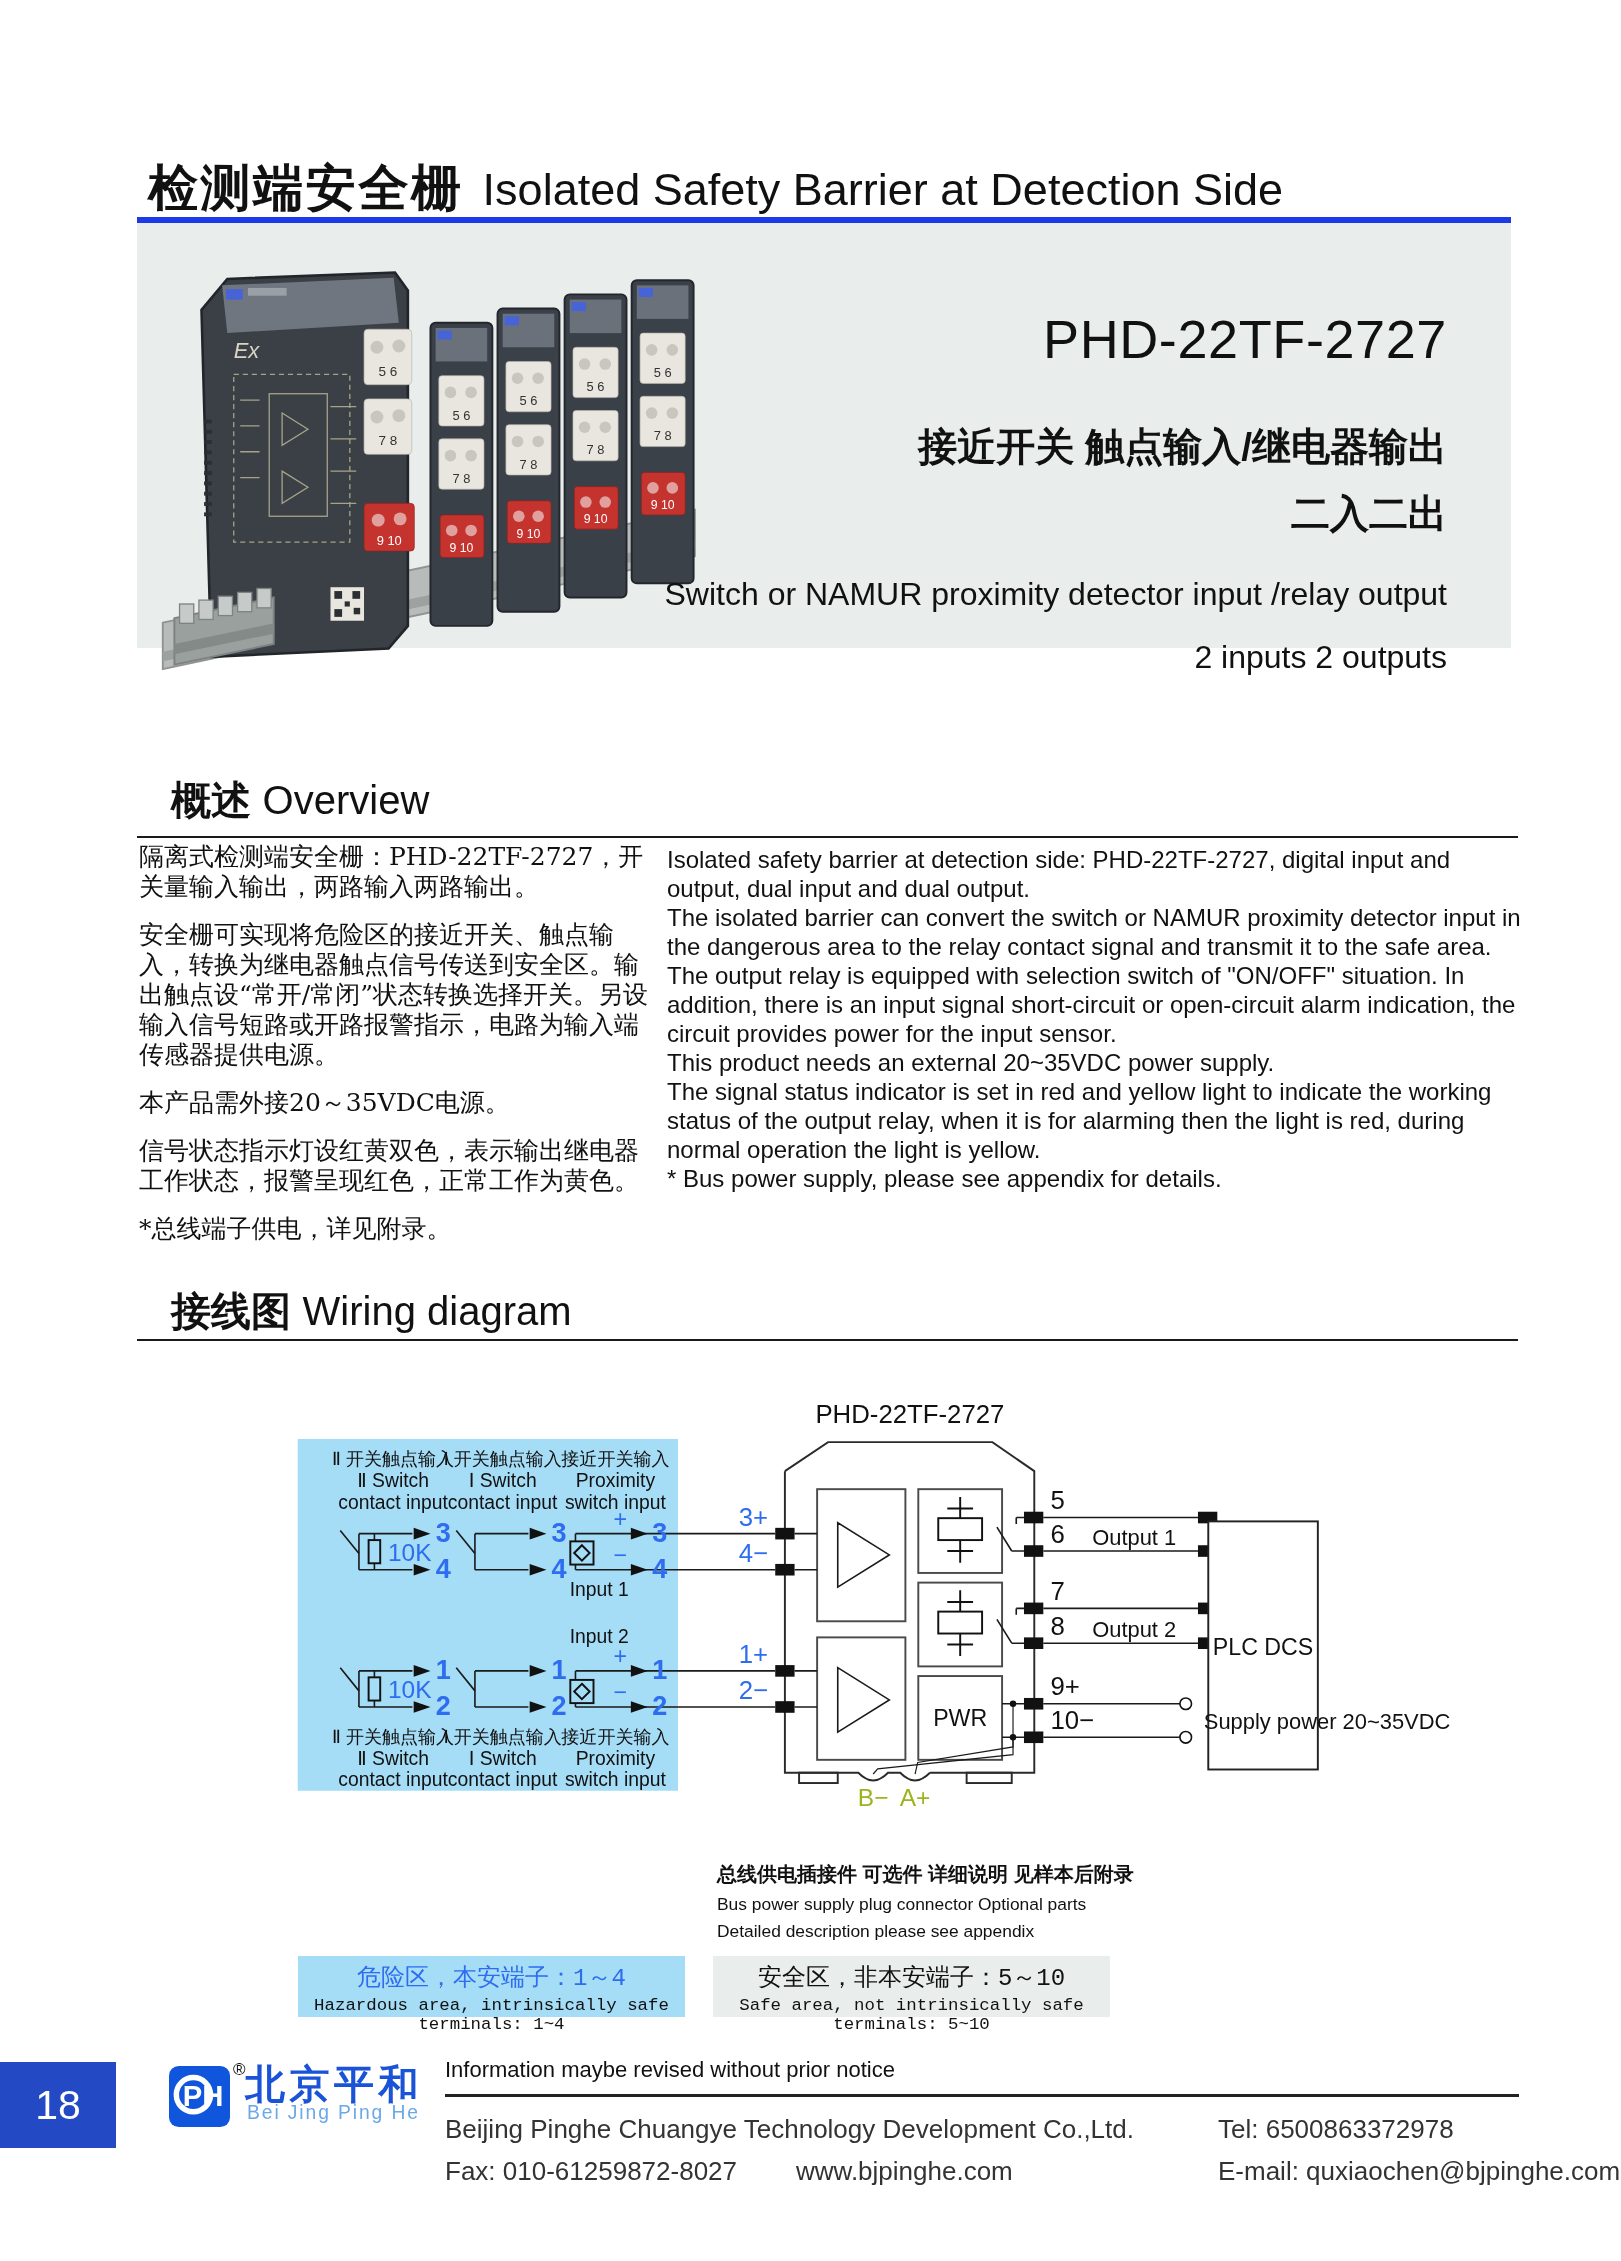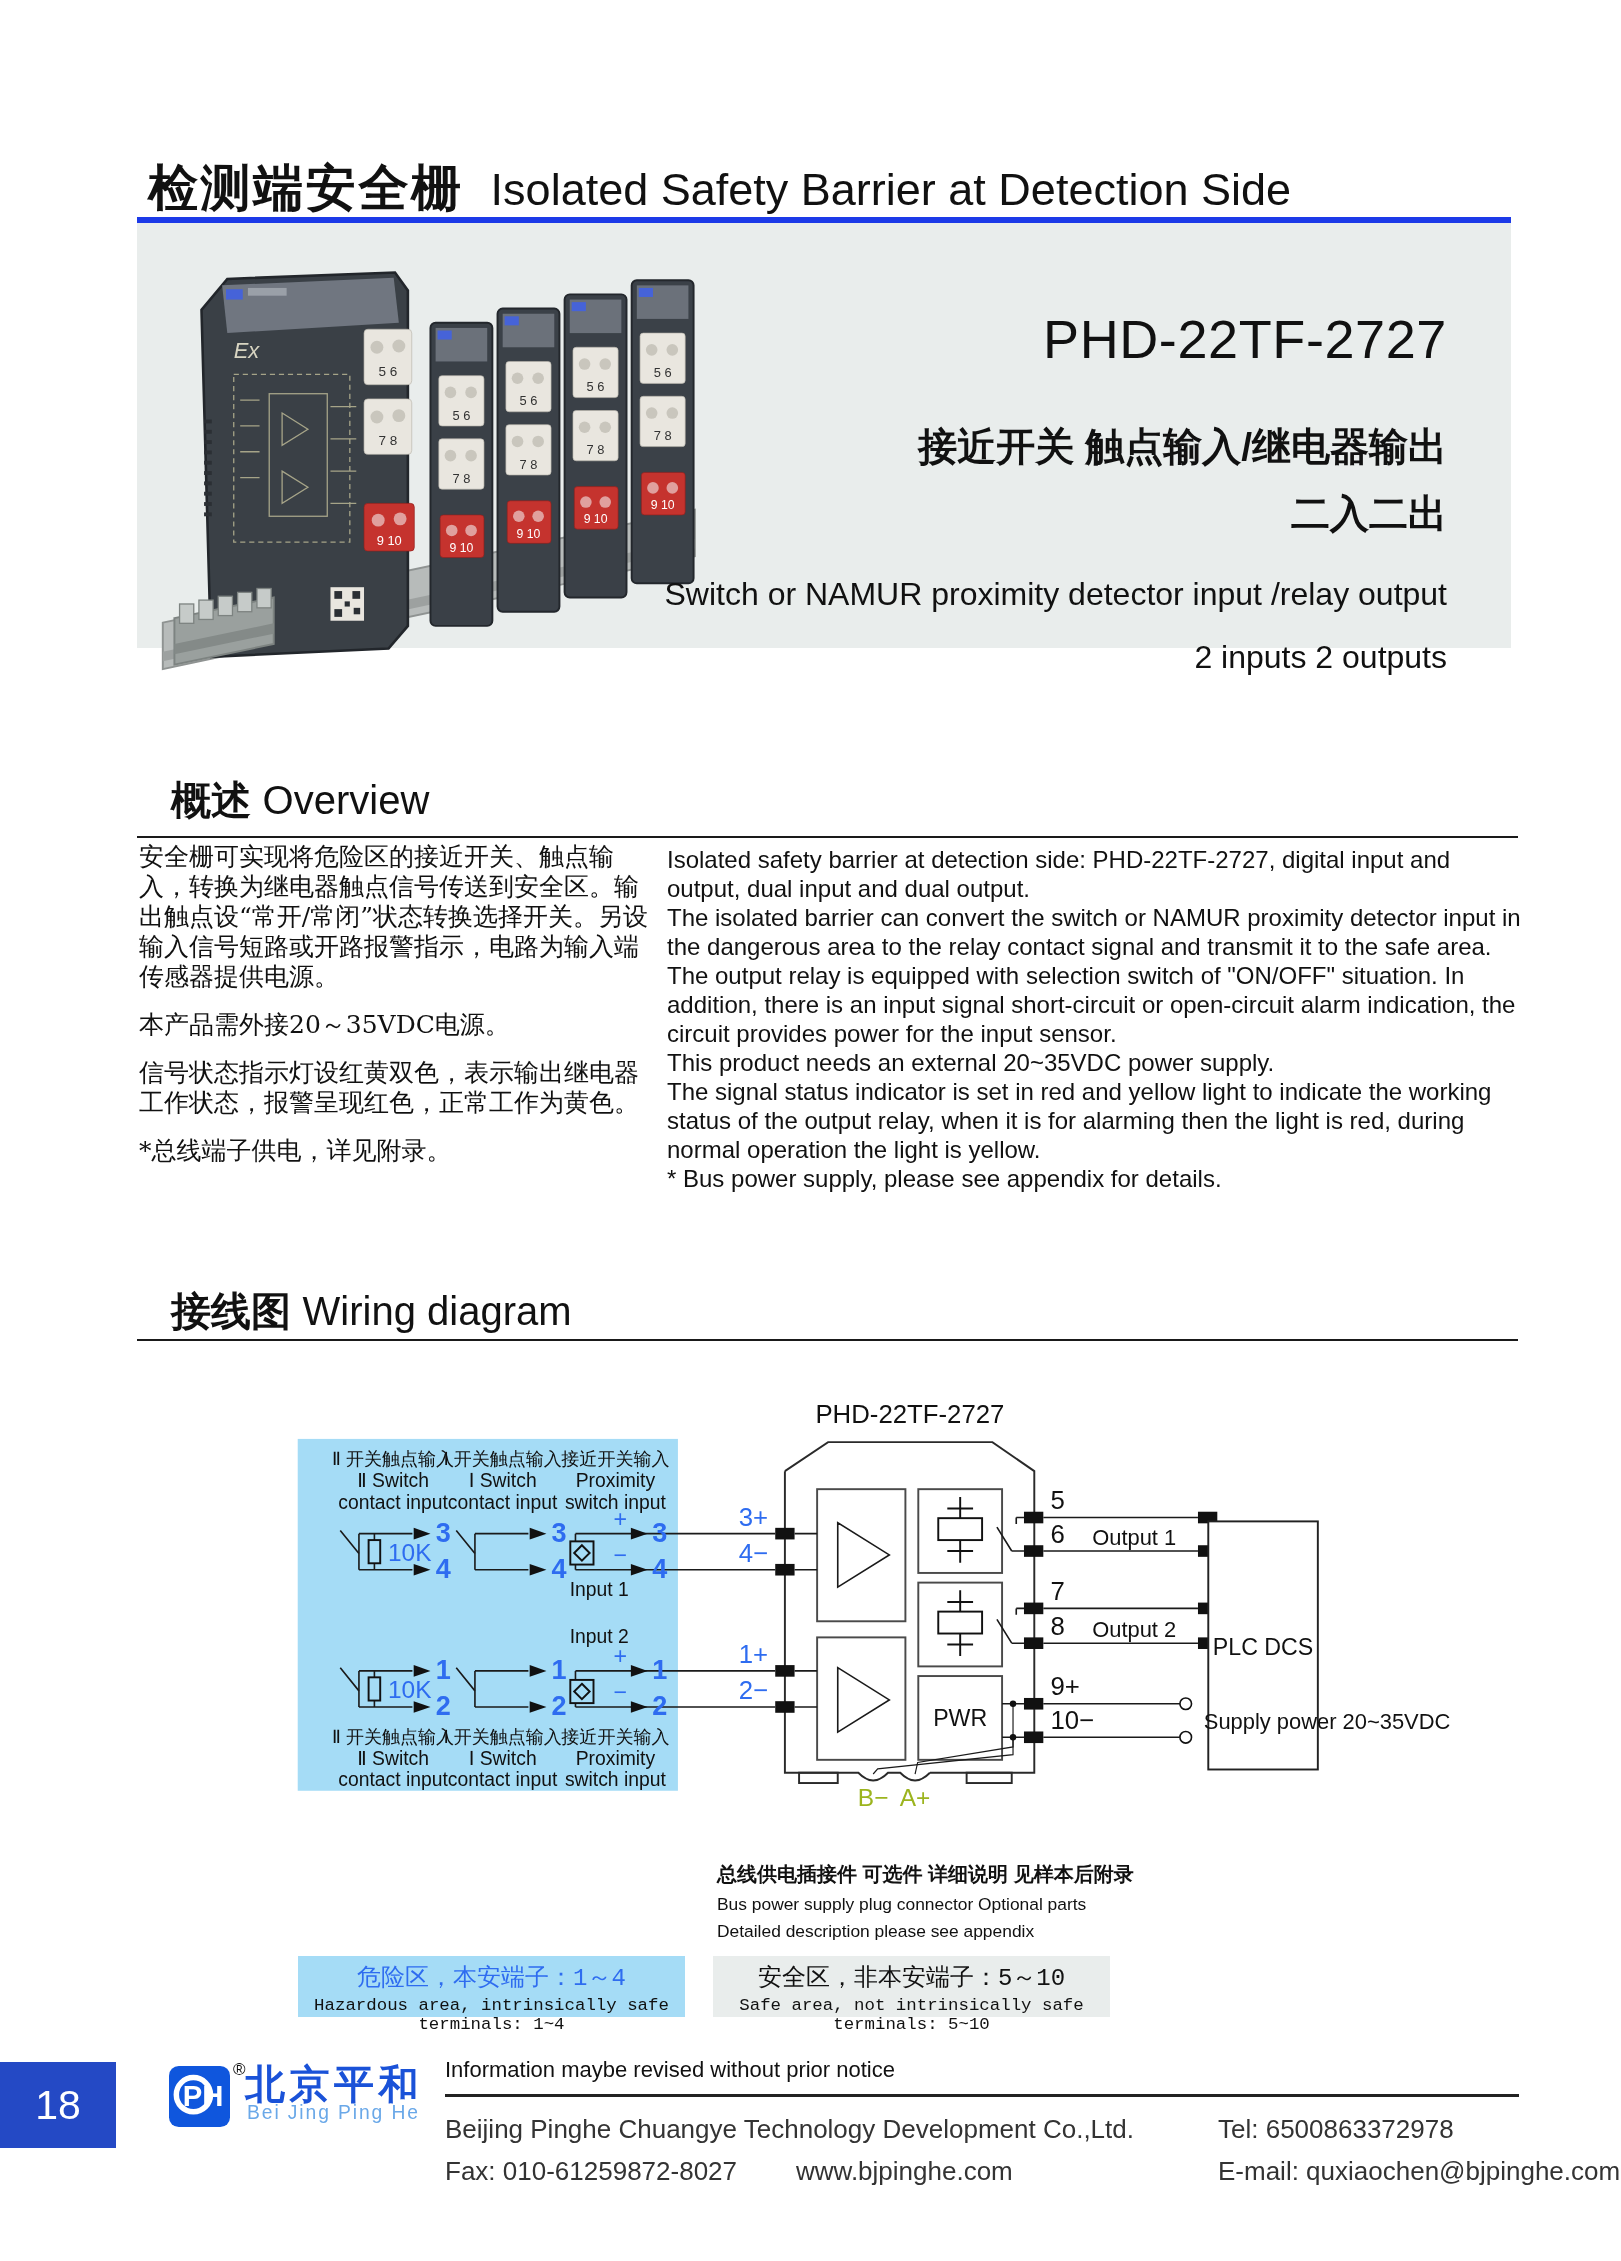--- a/index.html
+++ b/index.html
@@ -3,21 +3,21 @@
 <meta charset="utf-8">
 <style>
   html,body{margin:0;padding:0;background:#fff;}
   .page{position:relative;width:1622px;height:2261px;background:#fff;overflow:hidden;
         font-family:"Liberation Sans", sans-serif;color:#111;}
   .abs{position:absolute;}
 
   
   .title-row{position:absolute;left:148px;top:155px;white-space:nowrap;}
   .title-zh{font-size:50px;font-weight:700;letter-spacing:2.6px;}
-  .title-en{font-size:45px;font-weight:400;margin-left:27px;}
+  .title-en{font-size:45px;font-weight:400;margin-left:19px;}
   .blue-rule{position:absolute;left:137px;top:217px;width:1374px;height:6.4px;background:#1c3ae8;}
   .hero{position:absolute;left:137px;top:223px;width:1374px;height:425px;background:#e9edec;}
 
   
   .product-block{position:absolute;right:175px;top:308px;text-align:right;}
   .model{font-size:54px;letter-spacing:0.6px;}
   .sub-zh{font-size:39px;font-weight:700;}
   .sub-zh1{margin-top:50px;}
   .sub-zh2{margin-top:13px;}
   .sub-en{font-size:32px;}
@@ -232,20 +232,21 @@
     <div class="sub-en sub-en1">Switch or NAMUR proximity detector input /relay output</div>
     <div class="sub-en sub-en2">2 inputs 2 outputs</div>
   </div>
 
   <div class="sec-head" style="top:773px;">
     <span class="zh">概述</span><span class="en">Overview</span>
   </div>
   <div class="thin-rule" style="top:836px;"></div>
 
   <div class="ov-zh">
+    <p>隔离式检测端安全栅：PHD-22TF-2727，开关量输入输出，两路输入两路输出。</p>
     <p>安全栅可实现将危险区的接近开关、触点输入，转换为继电器触点信号传送到安全区。输出触点设“常开/常闭”状态转换选择开关。另设输入信号短路或开路报警指示，电路为输入端传感器提供电源。</p>
     <p>本产品需外接20～35VDC电源。</p>
     <p>信号状态指示灯设红黄双色，表示输出继电器工作状态，报警呈现红色，正常工作为黄色。</p>
     <p>*总线端子供电，详见附录。</p>
   </div>
   <div class="ov-en">
     <p>Isolated safety barrier at detection side: PHD-22TF-2727, digital input and output, dual input and dual output.</p>
     <p>The isolated barrier can convert the switch or NAMUR proximity detector input in the dangerous area  to the relay contact signal and transmit it to the safe area.</p>
     <p>The output relay is equipped with selection switch of  "ON/OFF" situation. In addition, there is an input signal short-circuit or open-circuit alarm indication, the circuit provides power for the input sensor.</p>
     <p>This product needs an external 20~35VDC power supply.</p>

